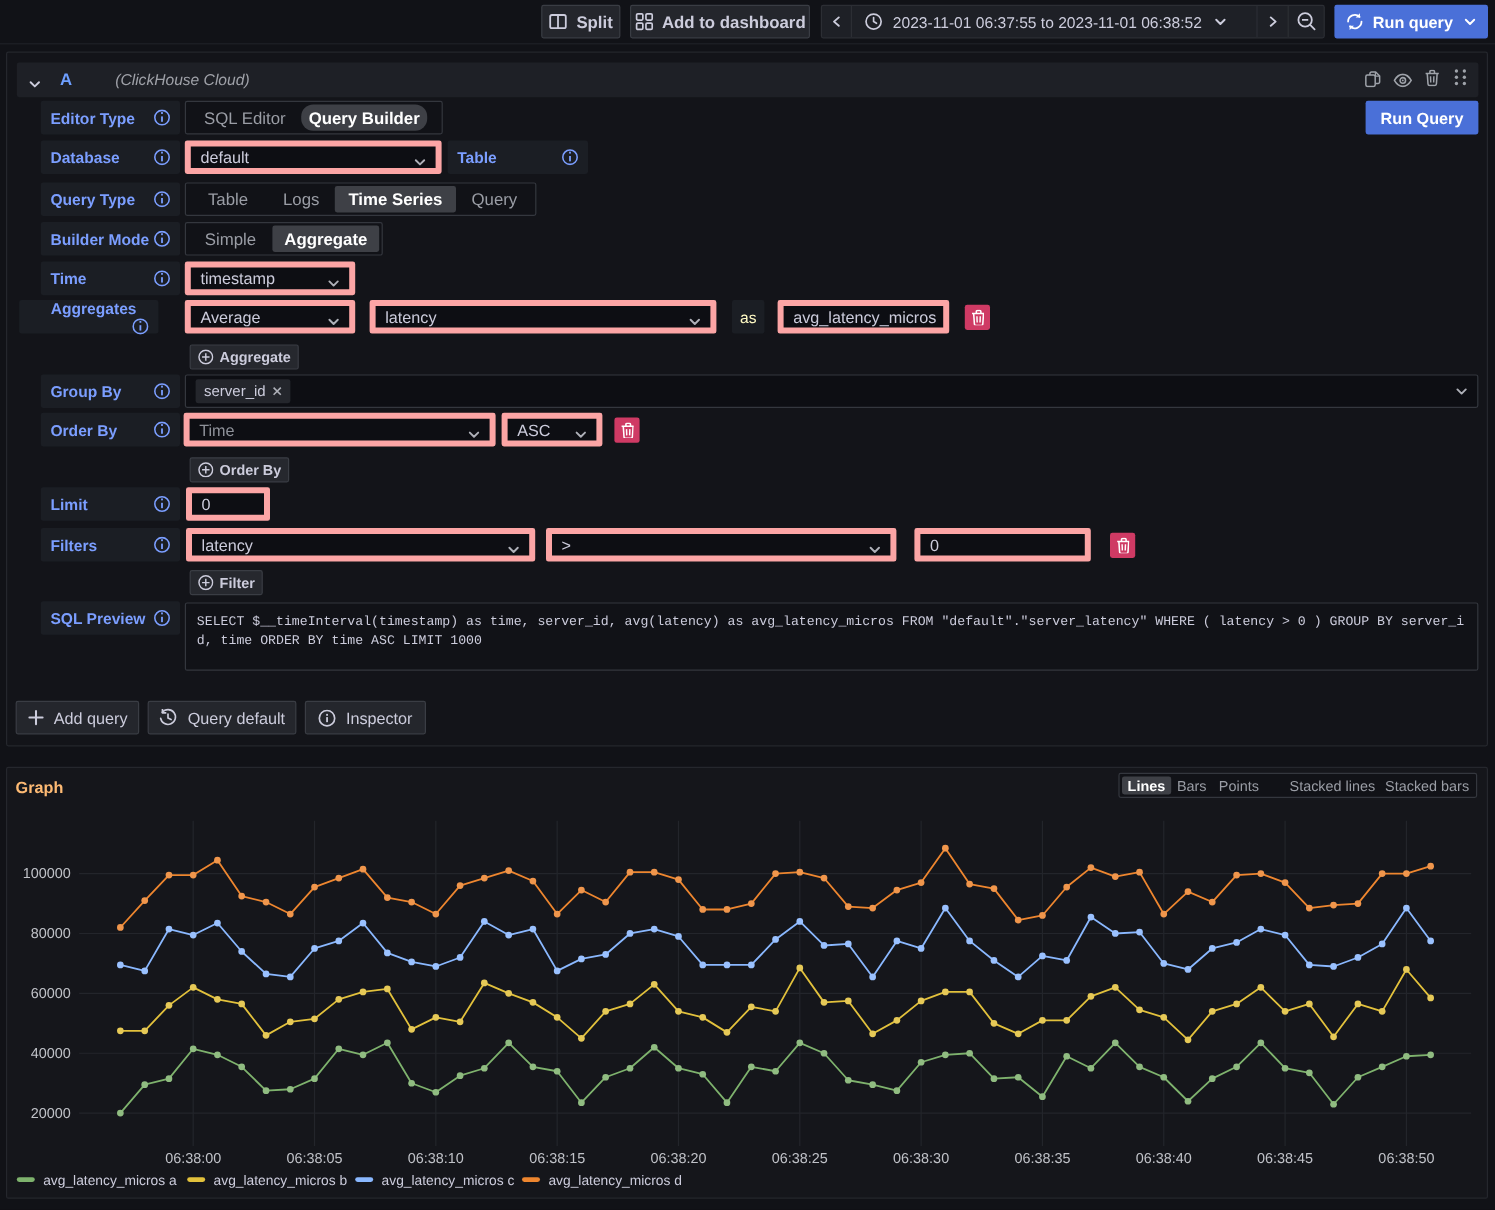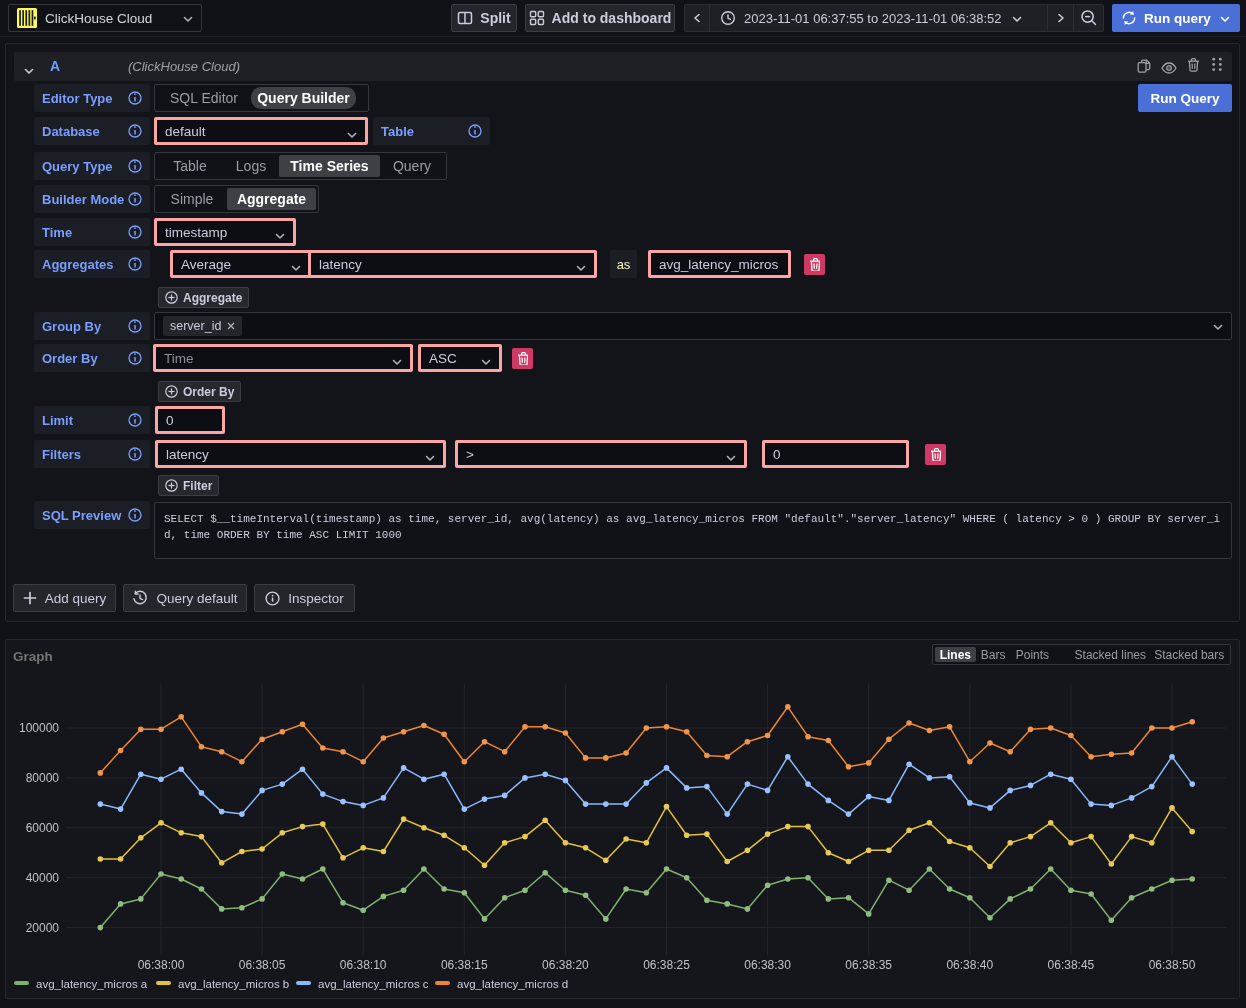--- a/index.html
+++ b/index.html
@@ -4,48 +4,33 @@
 *{margin:0;padding:0;box-sizing:border-box;}
 svg{flex-shrink:0;}
 html,body{width:1246px;height:1008px;background:#111217;font-family:"Liberation Sans",sans-serif;overflow:hidden;}
 #page{position:relative;width:1246px;height:1008px;background:#111217;}
 .abs{position:absolute;}
 .btn2{background:#24262c;border:1px solid #3a3d44;border-radius:2px;color:#ccccdc;
   display:flex;align-items:center;justify-content:center;font-size:14px;font-weight:700;white-space:nowrap;}
 .lbl{position:absolute;background:#1b1e24;border-radius:2px;color:#7b9eff;font-size:13px;font-weight:700;
   display:flex;align-items:center;padding-left:8px;height:28px;}
 .lbl .inf{margin-left:auto;margin-right:8px;display:flex;}
-.sel{position:absolute;background:#0d0e13;border:3px solid #fca5a5;border-radius:2px;color:#ccccdc;font-size:13.5px;
+.sel{position:absolute;background:#0d0e13;border:5px solid #fca5a5;border-radius:2px;color:#ccccdc;font-size:13.5px;
   display:flex;align-items:center;padding:0 8px;height:28px;white-space:nowrap;}
 .sel .chev{position:absolute;right:8px;top:50%;margin-top:-4px;}
 .radio{position:absolute;background:#111217;border:1px solid #34373e;border-radius:2px;display:flex;align-items:stretch;padding:2px;height:28px;}
 .radio .it{display:flex;align-items:center;justify-content:center;color:#9a9da5;font-size:14px;font-weight:500;border-radius:2px;}
 .radio .it.on{background:#3e4046;color:#ffffff;font-weight:700;}
 .minibtn{position:absolute;background:#26282e;border:1px solid #3a3d44;border-radius:2px;color:#ccccdc;font-size:12px;font-weight:700;
   display:inline-flex;align-items:center;height:21px;padding:0 6px;gap:5px;white-space:nowrap;}
 .trashbtn{width:21px;height:21px;background:#cf3a64;border-radius:2px;display:flex;align-items:center;justify-content:center;}
 .mono{font-family:"Liberation Mono",monospace;}
 </style></head>
 <body>
 <div id="page">
-<div class="abs" style="left:8px;top:4px;width:194px;height:28px;border:1px solid #34373e;border-radius:2px;display:flex;align-items:center;padding:0 8px;gap:8px;">
-      <svg width="20" height="20" viewBox="0 0 20 20" style="">
-        <rect x="0" y="0" width="20" height="20" rx="1.5" fill="#fdfb5c"></rect>
-        <rect x="2.2" y="2.2" width="1.7" height="15.6" fill="#1c1c1c"></rect>
-        <rect x="5.300000000000001" y="2.2" width="1.7" height="15.6" fill="#1c1c1c"></rect>
-        <rect x="8.4" y="2.2" width="1.7" height="15.6" fill="#1c1c1c"></rect>
-        <rect x="11.5" y="2.2" width="1.7" height="15.6" fill="#1c1c1c"></rect>
-        <rect x="14.600000000000001" y="2.2" width="1.7" height="15.6" fill="#1c1c1c"></rect>
-        <rect x="17.0" y="8.6" width="1.7" height="2.8" fill="#1c1c1c"></rect>
-      </svg>
-      <span style="color:#d5d6dd;font-size:13.5px;font-weight:500;">ClickHouse Cloud</span>
-      <span style="margin-left:auto;"><svg width="10" height="8" viewBox="0 0 10 8" style="">
-          <path d="M1.5 2.5 L5 6 L8.5 2.5" stroke="#aeb0b8" stroke-width="1.6" fill="none" stroke-linecap="round" stroke-linejoin="round"></path>
-        </svg></span>
-    </div>
     <div class="abs btn2" style="left:451px;top:4px;width:66px;height:28px;gap:7px;">
       <svg width="16" height="16" viewBox="0 0 16 16" style="">
         <rect x="1.5" y="2.5" width="13" height="11" rx="1.5" stroke="#ccccdc" stroke-width="1.5" fill="none"></rect>
         <line x1="8" y1="2.5" x2="8" y2="13.5" stroke="#ccccdc" stroke-width="1.5"></line>
       </svg>
       <span>Split</span>
     </div>
     <div class="abs btn2" style="left:525px;top:4px;width:150px;height:28px;gap:7px;">
       <svg width="16" height="16" viewBox="0 0 16 16" style="">
         <rect x="1.5" y="1.5" width="5.2" height="5.2" rx="1" stroke="#ccccdc" stroke-width="1.4" fill="none"></rect>
@@ -96,21 +81,21 @@
           <path d="M1.5 2.5 L5 6 L8.5 2.5" stroke="#ffffff" stroke-width="1.6" fill="none" stroke-linecap="round" stroke-linejoin="round"></path>
         </svg></span>
     </div>
     <div class="abs" style="left:0px;top:36px;width:1246px;height:1px;background:#1f2127;"></div>
 <div class="abs" style="left:5px;top:43px;width:1235px;height:579px;border:1px solid #25272d;border-radius:2px;background:#131419;"></div>
     <div class="abs" style="left:14px;top:52px;width:1218px;height:29px;background:#1e2026;border-radius:2px;">
       <span style="position:absolute;left:10px;top:9px;"><svg width="10" height="8" viewBox="0 0 10 8" style="">
           <path d="M1.5 2.5 L5 6 L8.5 2.5" stroke="#ccccdc" stroke-width="1.6" fill="none" stroke-linecap="round" stroke-linejoin="round"></path>
         </svg></span>
       <span style="position:absolute;left:36px;top:6px;color:#6e9fff;font-size:14px;font-weight:700;">A</span>
-      <span style="position:absolute;left:82px;top:7px;color:#9fa1a8;font-size:13px;font-style:italic;margin-left:32px;">(ClickHouse Cloud)</span>
+      <span style="position:absolute;left:82px;top:7px;color:#9fa1a8;font-size:13px;font-style:italic;">(ClickHouse Cloud)</span>
       <span style="position:absolute;left:1123px;top:7px;"><svg width="14" height="14" viewBox="0 0 14 14" style="">
           <rect x="1.2" y="3.6" width="7.8" height="9.4" rx="1.3" stroke="#9fa3aa" stroke-width="1.25" fill="none"></rect>
           <path d="M4.6 3.4 L4.6 2.3 A1.3 1.3 0 0 1 5.9 1 L9.4 1 L12.7 4.3 L12.7 9.2 A1.3 1.3 0 0 1 11.4 10.5 L9.3 10.5" stroke="#9fa3aa" stroke-width="1.25" fill="none" stroke-linejoin="round"></path>
           <path d="M9.2 1.2 L9.2 4.5 L12.6 4.5" stroke="#9fa3aa" stroke-width="1.1" fill="none"></path>
         </svg></span>
       <span style="position:absolute;left:1147px;top:8px;"><svg width="16" height="12" viewBox="0 0 16 12" style="">
           <path d="M1 6 C3.2 2.2 6 1 8 1 C10 1 12.8 2.2 15 6 C12.8 9.8 10 11 8 11 C6 11 3.2 9.8 1 6 Z" stroke="#9fa3aa" stroke-width="1.3" fill="none"></path>
           <circle cx="8" cy="6" r="2.3" stroke="#9fa3aa" stroke-width="1.3" fill="none"></circle>
           <circle cx="8" cy="6" r="0.8" fill="#9fa3aa"></circle>
         </svg></span>
@@ -212,31 +197,31 @@
           <rect x="6.25" y="2.38" width="1.5" height="1.6" fill="#7b9eff"></rect>
         </svg>
       </span>
     </div>
     <div class="sel" style="left:154px;top:218px;width:142px;height:28px;color:#ccccdc;">
       <span>timestamp</span>
       <span class="chev"><svg width="10" height="8" viewBox="0 0 10 8" style="">
           <path d="M1.5 2.5 L5 6 L8.5 2.5" stroke="#aeb0b8" stroke-width="1.6" fill="none" stroke-linecap="round" stroke-linejoin="round"></path>
         </svg></span>
     </div>
-    <div class="lbl" style="left:34px;top:250px;width:116px;height:28px;">
+    <div class="lbl" style="left:16px;top:250px;width:116px;height:28px;flex-direction:column;">
       <span>Aggregates</span>
       <span class="inf">
         <svg width="14" height="14" viewBox="0 0 14 14" style="">
           <circle cx="7.0" cy="7.0" r="6.0" stroke="#7b9eff" stroke-width="1.3" fill="none"></circle>
           <rect x="6.25" y="6.0" width="1.5" height="4.48" fill="#7b9eff"></rect>
           <rect x="6.25" y="2.38" width="1.5" height="1.6" fill="#7b9eff"></rect>
         </svg>
       </span>
     </div>
-    <div class="sel" style="left:154px;top:250px;width:142px;height:28px;color:#ccccdc;margin-left:16px;">
+    <div class="sel" style="left:154px;top:250px;width:142px;height:28px;color:#ccccdc;">
       <span>Average</span>
       <span class="chev"><svg width="10" height="8" viewBox="0 0 10 8" style="">
           <path d="M1.5 2.5 L5 6 L8.5 2.5" stroke="#aeb0b8" stroke-width="1.6" fill="none" stroke-linecap="round" stroke-linejoin="round"></path>
         </svg></span>
     </div>
     <div class="sel" style="left:308px;top:250px;width:289px;height:28px;color:#ccccdc;">
       <span>latency</span>
       <span class="chev"><svg width="10" height="8" viewBox="0 0 10 8" style="">
           <path d="M1.5 2.5 L5 6 L8.5 2.5" stroke="#aeb0b8" stroke-width="1.6" fill="none" stroke-linecap="round" stroke-linejoin="round"></path>
         </svg></span>
@@ -410,21 +395,21 @@
     </div>
     <div class="abs btn2" style="left:254px;top:584px;width:101px;height:28px;gap:8px;font-size:13.5px;font-weight:500;">
       <svg width="15" height="15" viewBox="0 0 15 15" style="">
         <circle cx="7.5" cy="7.5" r="6.4" stroke="#ccccdc" stroke-width="1.4" fill="none"></circle>
         <rect x="6.8" y="6.6" width="1.5" height="4.2" fill="#ccccdc"></rect>
         <rect x="6.8" y="3.9" width="1.5" height="1.6" fill="#ccccdc"></rect>
       </svg>
       <span>Inspector</span>
     </div>
 <div class="abs" style="left:5px;top:639px;width:1235px;height:360px;border:1px solid #25272d;border-radius:2px;background:#15161b;"></div>
-    <div class="abs" style="left:13px;top:647px;width:100px;height:18px;color:#737373;font-size:13.5px;font-weight:700;display:flex;align-items:center;">Graph</div>
+    <div class="abs" style="left:13px;top:647px;width:100px;height:18px;color:#fdba74;font-size:13.5px;font-weight:700;display:flex;align-items:center;">Graph</div>
     <div class="radio" style="left:932px;top:644px;width:299px;height:21px;padding:2px;">
       <div class="it on" style="width:43px;font-size:12px;">Lines</div>
       <div class="it" style="width:37px;font-size:12px;">Bars</div>
       <div class="it" style="width:46px;font-size:12px;">Points</div>
       <div class="it" style="width:85px;font-size:12px;margin-left:16px;">Stacked lines</div>
       <div class="it" style="width:82px;font-size:12px;">Stacked bars</div>
     </div>
     <div class="abs" style="left:5px;top:633px;width:1236px;height:369px;"><svg width="1236" height="369" viewBox="0 0 1236 369" style="">
         <line x1="61" y1="95.0" x2="1221" y2="95.0" stroke="#23252b" stroke-width="1"></line>
         <line x1="61" y1="144.9" x2="1221" y2="144.9" stroke="#23252b" stroke-width="1"></line>

